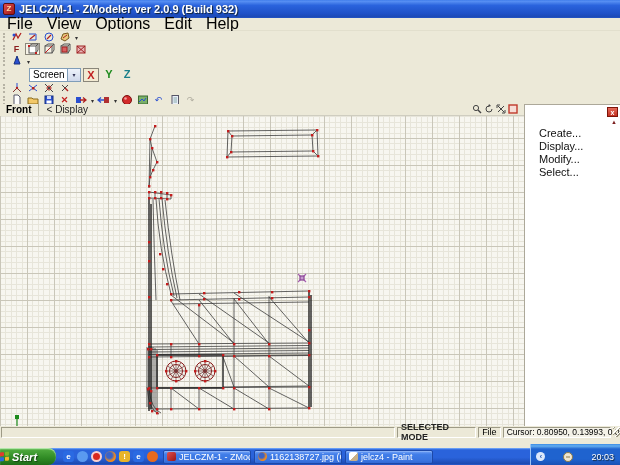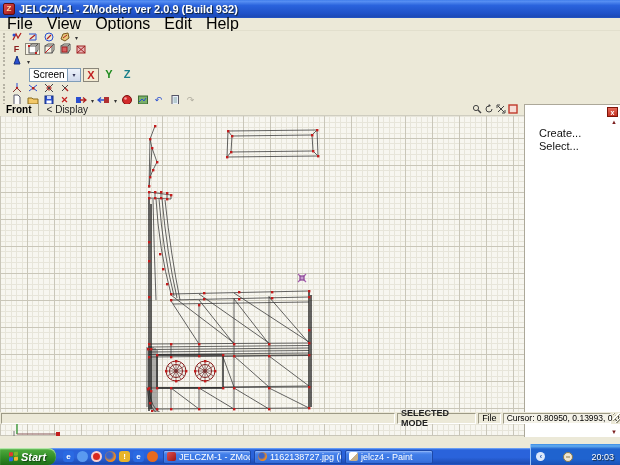--- a/index.html
+++ b/index.html
@@ -65,37 +65,37 @@
     border-left:1px solid #aca899; border-top:1px solid #aca899; font-size:11px; }
   .panel-items { padding-top:22px; }
   .panel-items div { padding:1px 0 1px 14px; line-height:11px; color:#111; }
   .panel-close { position:absolute; right:2px; top:2px; width:11px; height:10px;
     background:linear-gradient(#e46a5a,#c22e1e); border:1px solid #7d1408; color:#fff;
     font-size:7px; font-weight:bold; text-align:center; line-height:9px; }
   .panel-up { position:absolute; right:3px; top:14px; font-size:6px; color:#7a1d1d; }
   .panel-down { position:absolute; right:3px; bottom:2px; font-size:6px; color:#7a1d1d; }
 
   
-  .statusbar { position:absolute; left:0; top:412px; width:620px; height:12px; background:#ece9d8;
+  .statusbar { position:absolute; left:0; top:426px; width:620px; height:12px; background:#ece9d8;
     display:flex; align-items:center; font-size:9px; }
   .sfield { height:11px; border:1px solid; border-color:#9d9a86 #fff #fff #9d9a86;
     display:flex; align-items:center; padding:0 3px; margin-right:2px; background:#ece9d8; }
   .sfield.empty { width:428px; margin-left:1px; }
   .sfield.mode { font-weight:bold; color:#222; }
   .sfield.cursor { background:#f4f2e8; width:108px; font-size:8.5px; white-space:nowrap; }
   .sgrip { margin-left:auto; width:8px; height:10px;
     background:repeating-linear-gradient(135deg,#fff 0 1px,#9d9a86 1px 2px,transparent 2px 4px); }
 
   
   .taskbar { position:absolute; left:0; top:448px; width:620px; height:17px;
     background:linear-gradient(180deg,#4b86ef 0%,#70a5f7 4%,#2a63db 10%,#2a63db 55%,#1c4ab2 92%,#2a5cd0 100%);
     display:flex; align-items:center; }
   .startbtn { height:17px; width:56px; border-radius:0 8px 8px 0;
     background:linear-gradient(180deg,#7cc96a 0%,#4aa53a 15%,#2f8a24 60%,#1f6d18 100%);
-    display:flex; align-items:center; padding-left:9px; gap:3px;
+    display:flex; align-items:center; padding-left:0; gap:3px;
     box-shadow:inset 0 1px 1px #b8eab0; }
   .startbtn .slabel { color:#fff; font-size:11px; font-weight:bold; font-style:italic;
     text-shadow:1px 1px 1px #14430f; }
   .xpflag { width:9px; height:9px; display:grid; grid-template-columns:4px 4px; gap:1px;
     transform:skewY(-6deg); }
   .xpflag i { display:block; height:4px; border-radius:1px; }
   .quicklaunch { display:flex; align-items:center; gap:3px; padding:0 5px 0 7px; }
   .ql { width:11px; height:11px; border-radius:3px; font-size:8px; font-weight:bold;
     display:flex; align-items:center; justify-content:center; color:#fff; }
   .taskbtns { display:flex; align-items:center; gap:3px; }
@@ -490,20 +490,22 @@
         <path d="M14,431 L14,437 L20,437" stroke="#555" fill="none" stroke-width="0.8"></path>
       </g>
     </svg>
   </div>
 
   <div class="panel">
     <div class="panel-close">x</div>
     <div class="panel-up">▲</div>
     <div class="panel-items">
       <div>Create...</div>
+      <div>Display...</div>
+      <div>Modify...</div>
       <div>Select...</div>
     </div>
     <div class="panel-down">▼</div>
   </div>
 
   <div class="statusbar">
     <span class="sfield empty"></span>
     <span class="sfield mode">SELECTED MODE</span>
     <span class="sfield">File</span>
     <span class="sfield cursor">Cursor: 0.80950, 0.13993, 0.00000</span>

